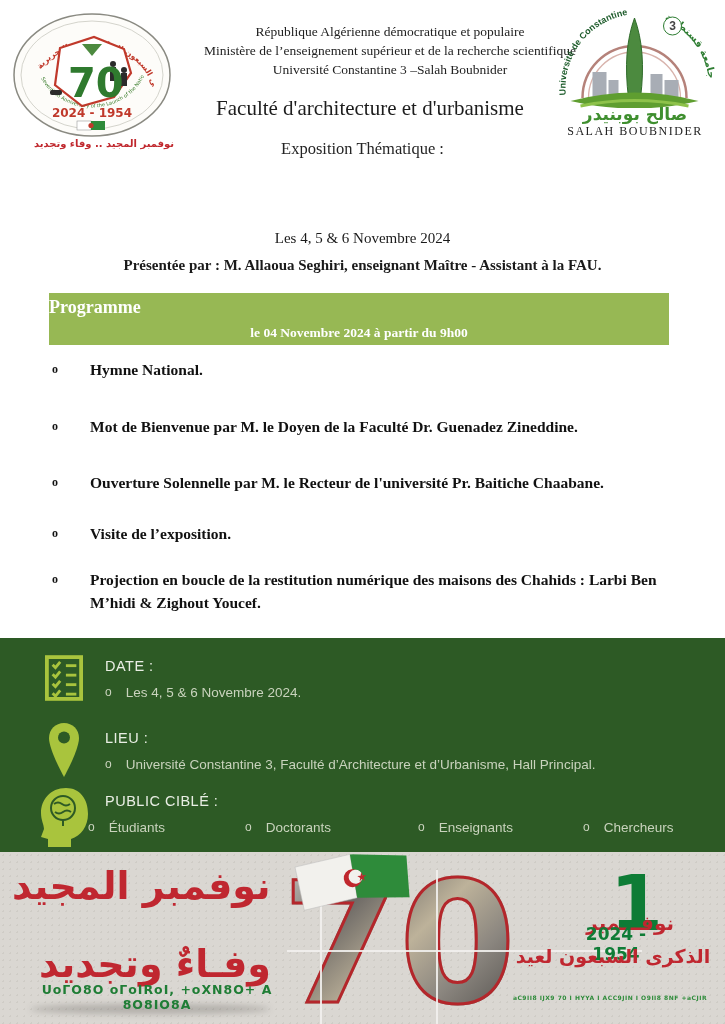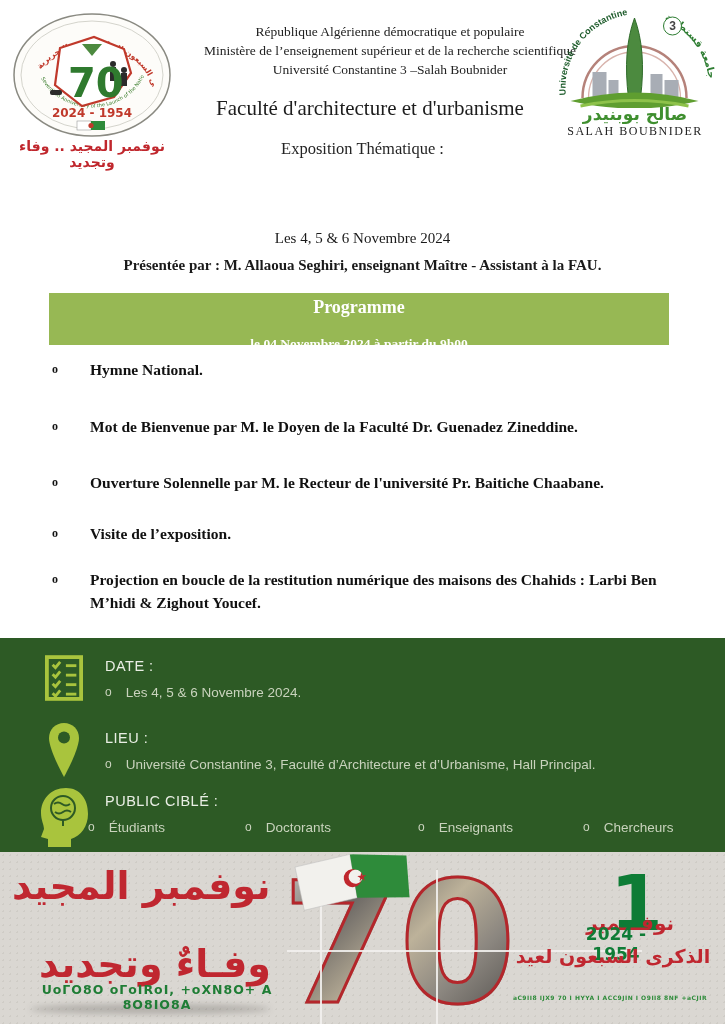--- a/index.html
+++ b/index.html
@@ -10,36 +10,36 @@
   .serif{font-family:"Liberation Serif","DejaVu Serif",serif;}
   .ar{font-family:"DejaVu Sans",sans-serif;direction:rtl;}
 
   
   .gov-lines{left:170px;top:22px;width:440px;font-size:13.5px;line-height:19px;color:#222;}
   .faculty{left:130px;top:96px;width:480px;font-size:21px;color:#1d1d1d;}
   .expo{left:0;right:0;top:139px;font-size:16.5px;color:#242424;}
 
   
   .emblem{left:10px;top:12px;width:164px;height:126px;}
-  .emblem-slogan{left:4px;top:138px;width:176px;font-size:14px;font-weight:bold;color:#c0272d;}
+  .emblem-slogan{left:16px;top:138px;width:176px;font-size:10px;font-weight:bold;color:#c0272d;}
 
   
   .rlogo{left:550px;top:8px;width:170px;height:100px;}
   .rlogo-ar{left:550px;top:104px;width:170px;font-size:17px;font-weight:bold;color:#3f8f2f;letter-spacing:3px;}
   .rlogo-en{left:550px;top:124px;width:170px;font-size:12px;letter-spacing:1.5px;color:#222;}
 
   
   .title{left:30px;right:30px;top:166px;font-size:24px;font-weight:bold;line-height:29px;color:#111;}
   .title-dates{left:0;right:0;top:230px;font-size:15px;font-weight:normal;}
   .presenter{left:0;right:0;top:257px;font-size:15px;font-weight:bold;}
 
   
   .band{left:49px;top:293px;width:620px;height:52px;background:#97b854;color:#ffffff;}
-  .band-h{margin-top:4px;font-size:18px;font-weight:bold;text-align:center;}
-  .band-s{font-size:13.5px;font-weight:bold;text-align:center;margin-top:18px;}
+  .band-h{margin-top:4px;font-size:18px;font-weight:bold;text-align:left;}
+  .band-s{font-size:13.5px;font-weight:bold;text-align:center;margin-top:7px;}
 
   
   .prog-row{position:absolute;left:52px;width:625px;display:flex;font-size:15.5px;font-weight:bold;line-height:23px;color:#111;}
   .prog-bullet{width:38px;flex:0 0 38px;font-size:12px;line-height:23px;}
 
   
   .footer{left:0;top:638px;width:725px;height:214px;background:#2d5a25;}
   .f-label{position:absolute;left:105px;font-family:"Liberation Sans",sans-serif;font-size:14.5px;color:#e9eee4;letter-spacing:.5px;}
   .f-value{position:absolute;left:105px;font-family:"Liberation Sans",sans-serif;font-size:13.5px;color:#c9d3bd;display:flex;gap:14px;}
   .f-bullet{font-size:12px;color:#c9d3bd;}

